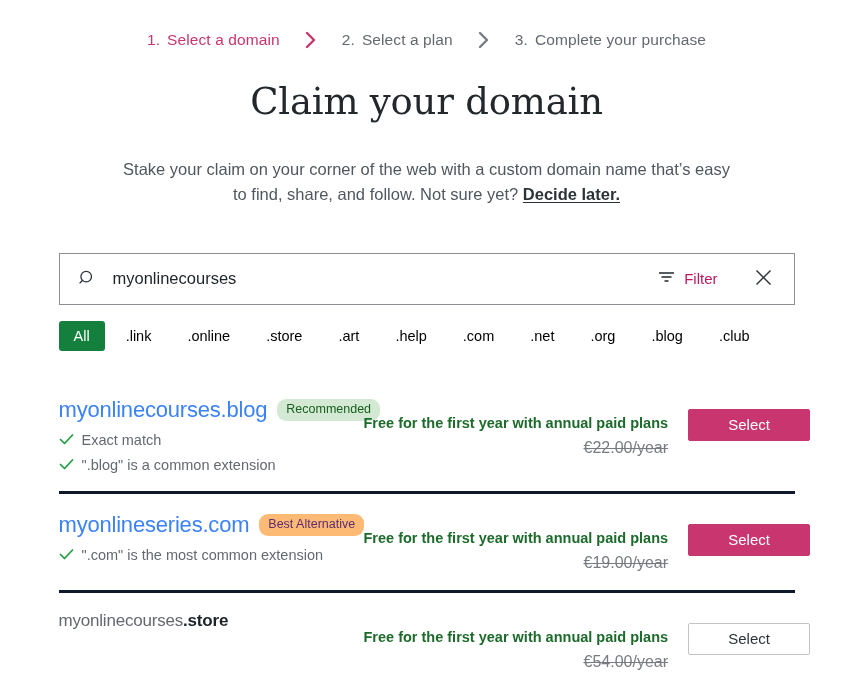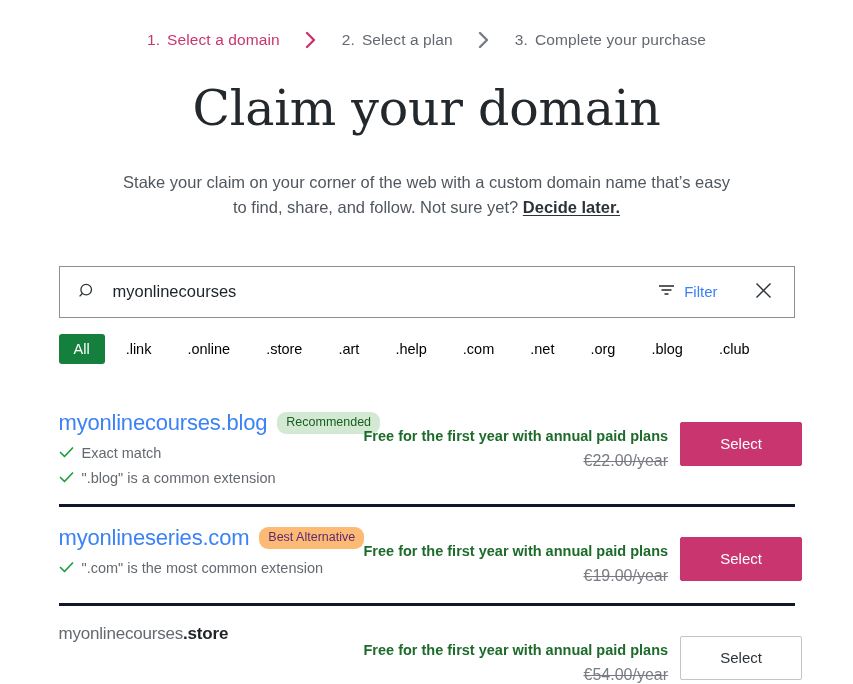--- a/index.html
+++ b/index.html
@@ -42,21 +42,21 @@
   .chev svg { display: block; }
 
   
   .hero {
     text-align: center;
     padding-top: 22px;
   }
   .hero h1 {
     font-family: "DejaVu Serif", "Liberation Serif", serif;
     font-weight: 400;
-    font-size: 49px;
+    font-size: 37px;
     line-height: 1.1;
     margin: 0;
     color: #23282d;
     letter-spacing: -0.2px;
   }
   .hero p {
     margin: 34px auto 0;
     max-width: 615px;
     font-size: 16.5px;
     line-height: 25px;
@@ -94,21 +94,21 @@
     padding: 0;
     text-decoration: underline wavy #e02020;
     text-underline-offset: 3px;
     text-decoration-thickness: 1px;
   }
   .filter-btn {
     display: flex;
     align-items: center;
     gap: 9px;
     font-size: 15px;
-    color: #3b82f6;
+    color: #be185d;
     background: none;
     border: 0;
     font-family: inherit;
     cursor: pointer;
     padding: 4px 2px;
   }
   .clear-btn {
     background: none;
     border: 0;
     cursor: pointer;
@@ -186,40 +186,40 @@
     margin-top: 9px;
     white-space: nowrap;
   }
   .feat:first-of-type { margin-top: 12px; }
   .check { flex: 0 0 auto; display: flex; }
 
   .r-mid {
     flex: 1 1 auto;
     text-align: right;
     padding-top: 20px;
-    padding-right: 12px;
+    padding-right: 20px;
   }
   .promo {
     font-size: 14.5px;
     font-weight: bold;
     color: #1d6b2b;
     white-space: nowrap;
   }
   .price {
     font-size: 16px;
     color: #787c82;
     text-decoration: line-through;
     margin-top: 8px;
     white-space: nowrap;
   }
 
   .r-right { flex: 0 0 auto; padding-top: 14px; }
   .select-btn {
     width: 122px;
-    height: 44px;
+    height: 32px;
     font-family: inherit;
     font-size: 15px;
     cursor: pointer;
     border-radius: 2px;
     border: 1px solid transparent;
   }
   .select-btn.primary {
     background: #c9356e;
     color: #ffffff;
     border-color: #c9356e;

